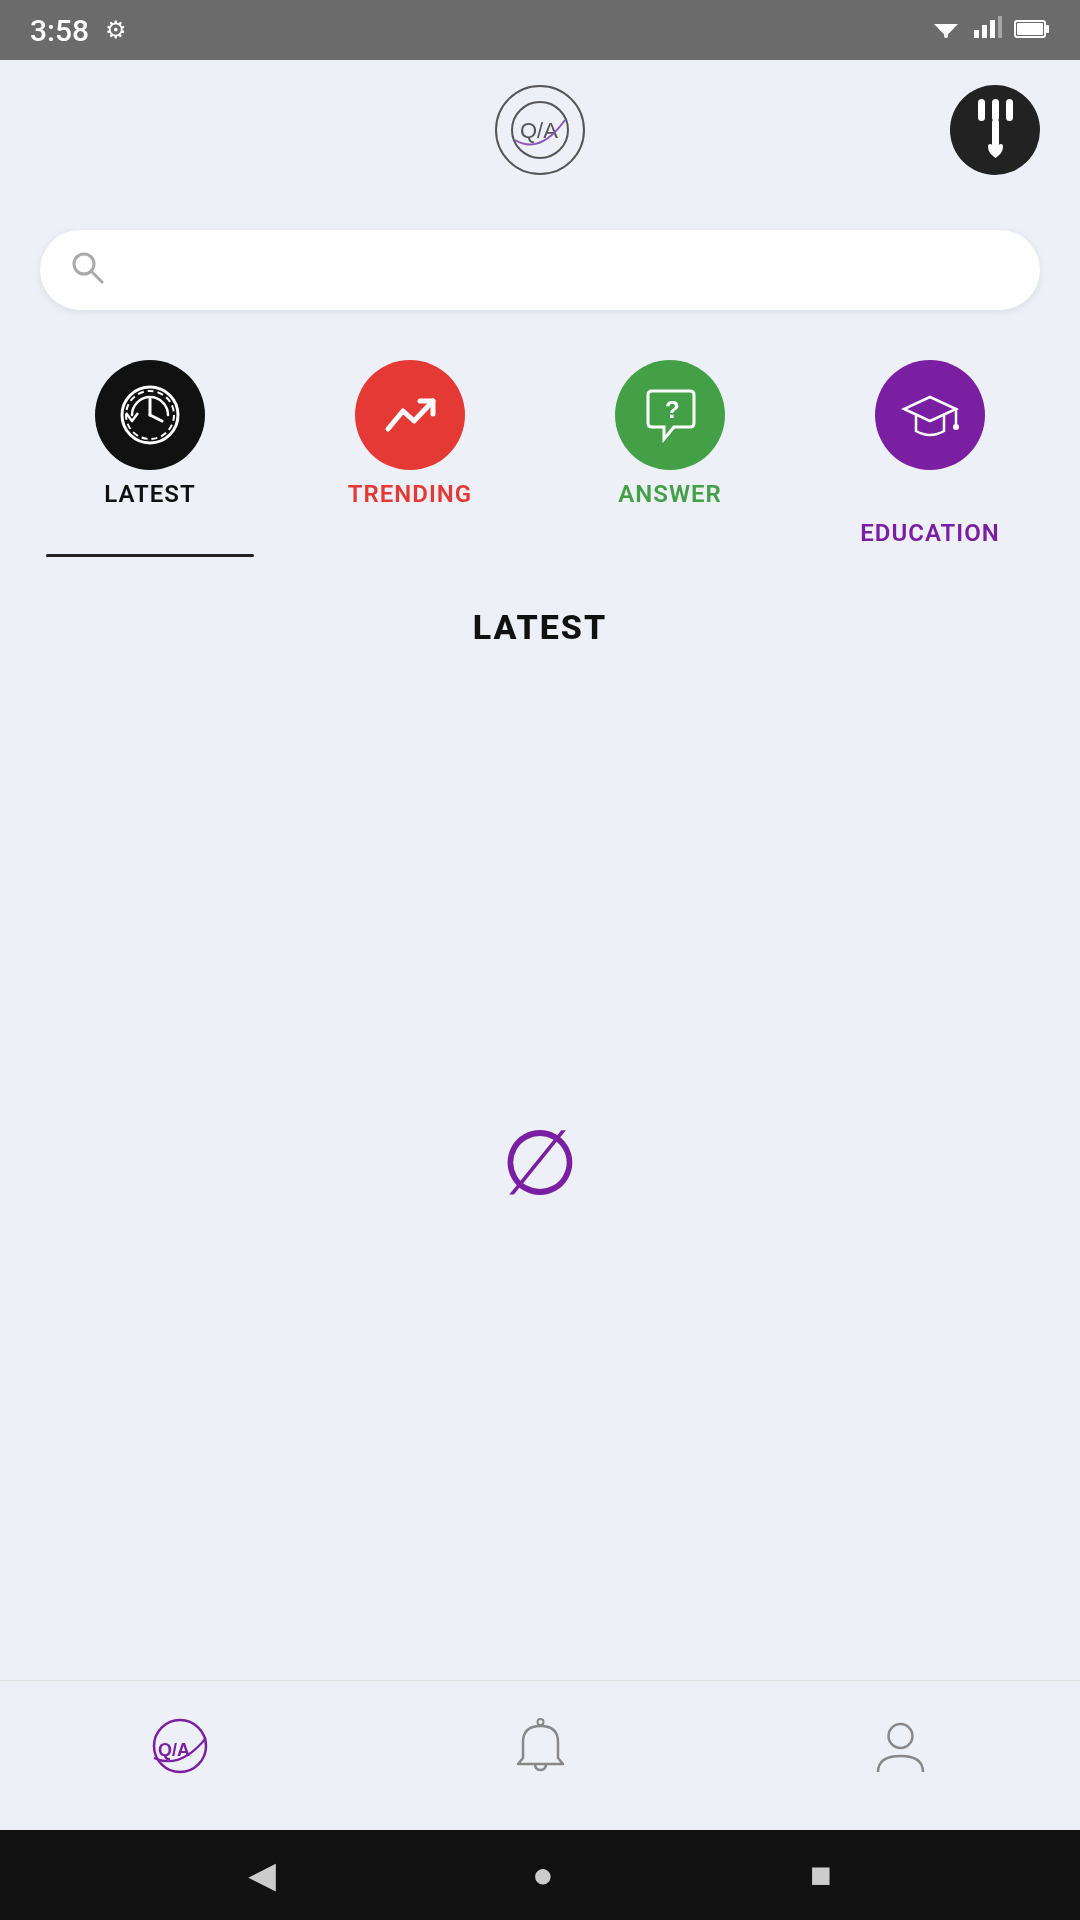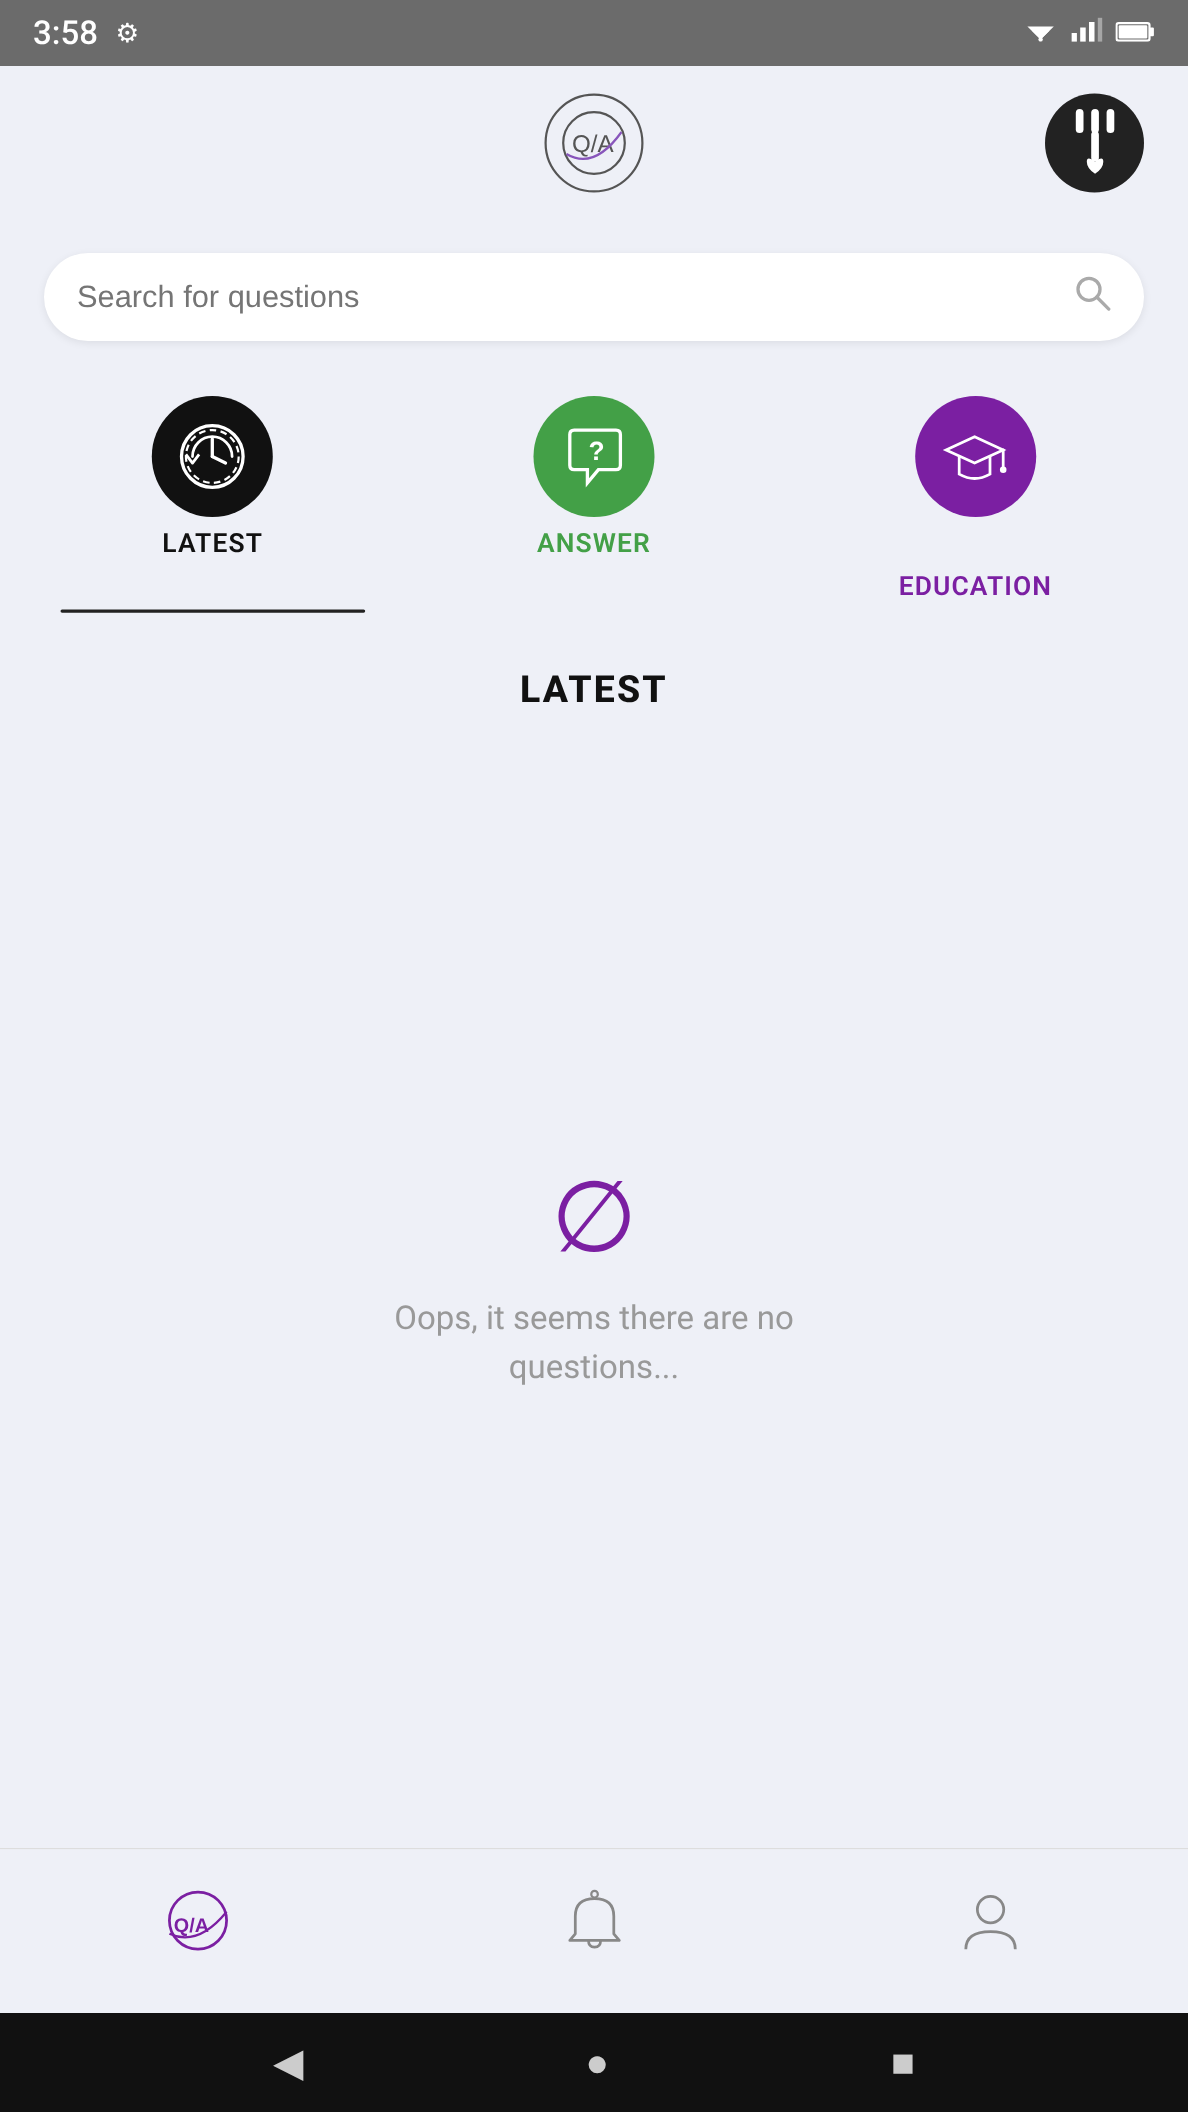--- a/index.html
+++ b/index.html
@@ -300,21 +300,20 @@
 
         <rect x="24" y="24" width="7" height="28" rx="3.5" fill="white"></rect>
 
         <path d="M20 52 Q20 46 27.5 52 Q35 46 35 52 Q35 58 27.5 63 Q20 58 20 52Z" fill="white"></path>
       </svg>
     </div>
   </div>
 
   <div class="search-container">
     <div class="search-bar">
-      <input class="search-input" type="text" placeholder="Search for questions" style="">
       <span class="search-icon-wrap">
         <svg width="34" height="34" viewBox="0 0 34 34" fill="none">
           <circle cx="14" cy="14" r="10" stroke="#aaa" stroke-width="3"></circle>
           <line x1="21" y1="21" x2="32" y2="32" stroke="#aaa" stroke-width="3" stroke-linecap="round"></line>
         </svg>
       </span>
     </div>
   </div>
 
   <div class="category-tabs">
@@ -328,20 +327,30 @@
           <line x1="32" y1="32" x2="32" y2="16" stroke="white" stroke-width="3" stroke-linecap="round"></line>
           <line x1="32" y1="32" x2="44" y2="38" stroke="white" stroke-width="3" stroke-linecap="round"></line>
 
           <path d="M14 32 A18 18 0 0 1 50 32" stroke="white" stroke-width="2.5" fill="none" stroke-linecap="round"></path>
           <polyline points="8,30 14,38 20,30" stroke="white" stroke-width="2.5" fill="none" stroke-linejoin="round"></polyline>
         </svg>
       </div>
       <span class="tab-label">LATEST</span>
     </div>
 
+    <div class="tab-item tab-trending">
+      <div class="tab-circle">
+
+        <svg width="65" height="65" viewBox="0 0 65 65" fill="none">
+          <polyline points="10,46 25,28 36,38 55,18" stroke="white" stroke-width="5" fill="none" stroke-linecap="round" stroke-linejoin="round"></polyline>
+          <polyline points="42,18 55,18 55,31" stroke="white" stroke-width="5" fill="none" stroke-linecap="round" stroke-linejoin="round"></polyline>
+        </svg>
+      </div>
+      <span class="tab-label">TRENDING</span>
+    </div>
 
     <div class="tab-item tab-answer">
       <div class="tab-circle">
 
         <svg width="65" height="65" viewBox="0 0 65 65" fill="none">
           <path d="M10 12 Q10 8 14 8 L52 8 Q56 8 56 12 L56 40 Q56 44 52 44 L36 44 L26 56 L26 44 L14 44 Q10 44 10 40 Z" stroke="white" stroke-width="3" fill="none"></path>
           <text x="27" y="35" font-size="24" fill="white" font-weight="bold" font-family="Arial">?</text>
         </svg>
       </div>
       <span class="tab-label">ANSWER</span>
@@ -361,21 +370,20 @@
     </div>
 
   </div>
 
   <div class="main-content">
 
     <div class="section-title">LATEST</div>
 
     <div class="empty-state">
       <span class="empty-icon" style="color:#7b1fa2; font-size:90px;">∅</span>
-      <span class="empty-text">Oops, it seems there are no<br>questions...</span>
     </div>
   </div>
 
   <div class="bottom-nav">
 
     <div class="bottom-nav-item">
       <svg width="60" height="60" viewBox="0 0 60 60" fill="none">
         <circle cx="30" cy="30" r="26" stroke="#7b1fa2" stroke-width="2.5" fill="none"></circle>
         <text x="8" y="40" font-size="18" fill="#7b1fa2" font-family="Arial" font-weight="600">Q/A</text>
         <path d="M4 42 Q30 54 56 22" stroke="#7b1fa2" stroke-width="2" fill="none"></path>

